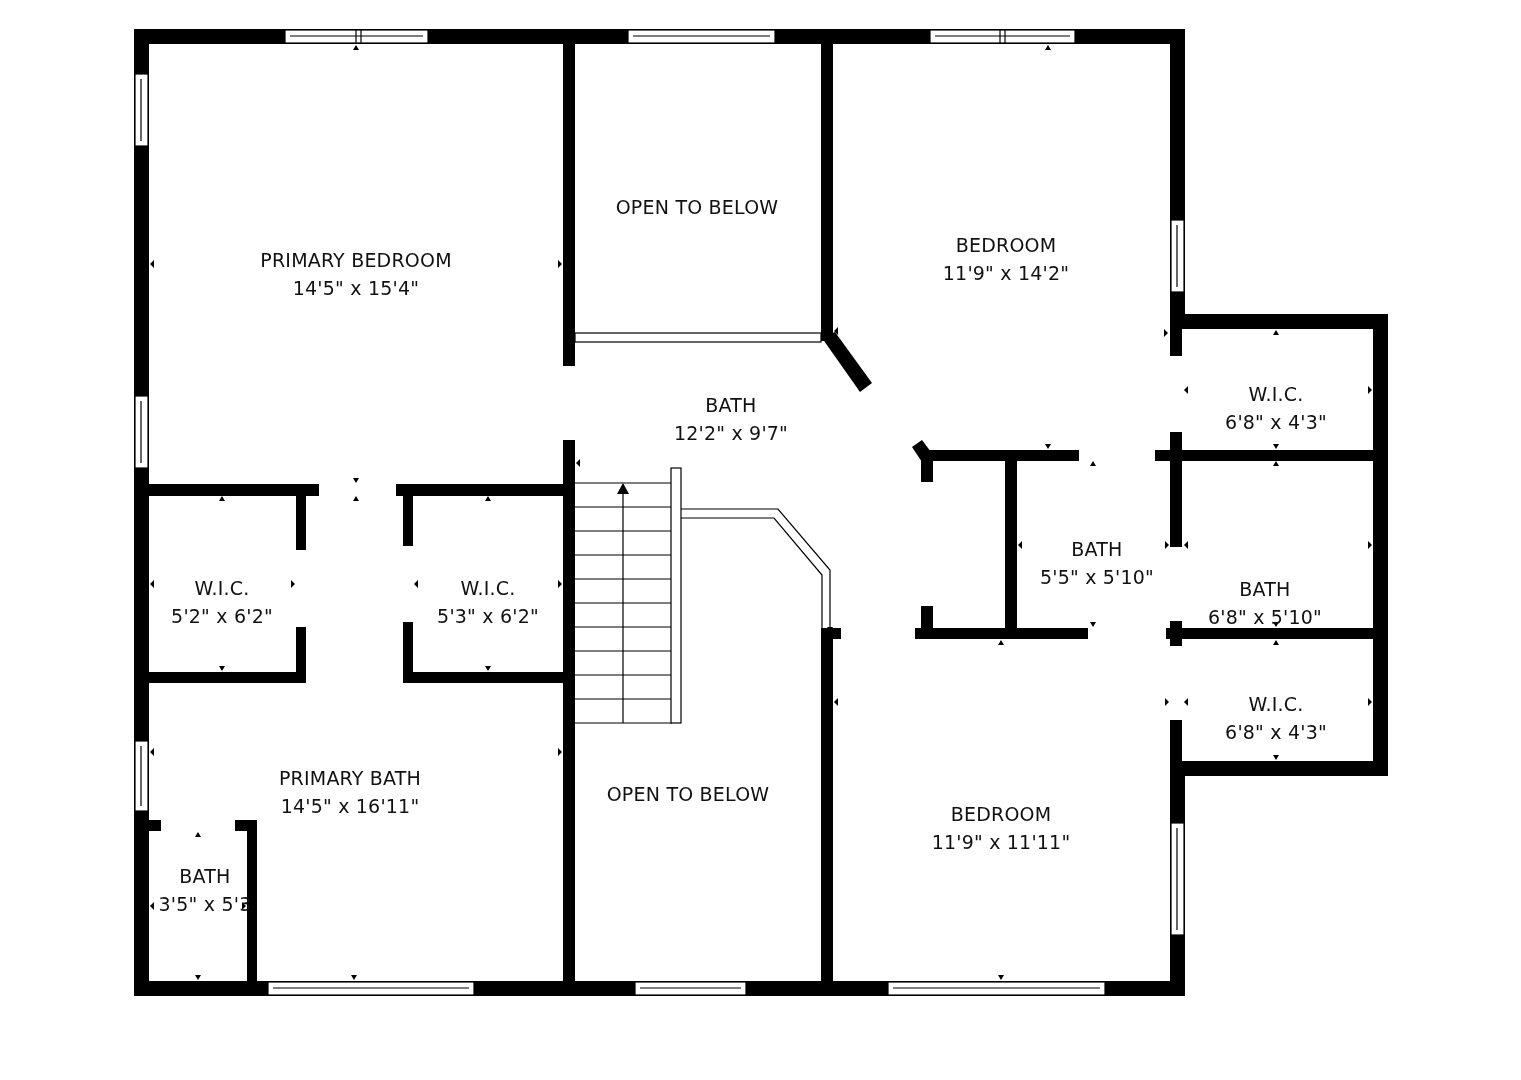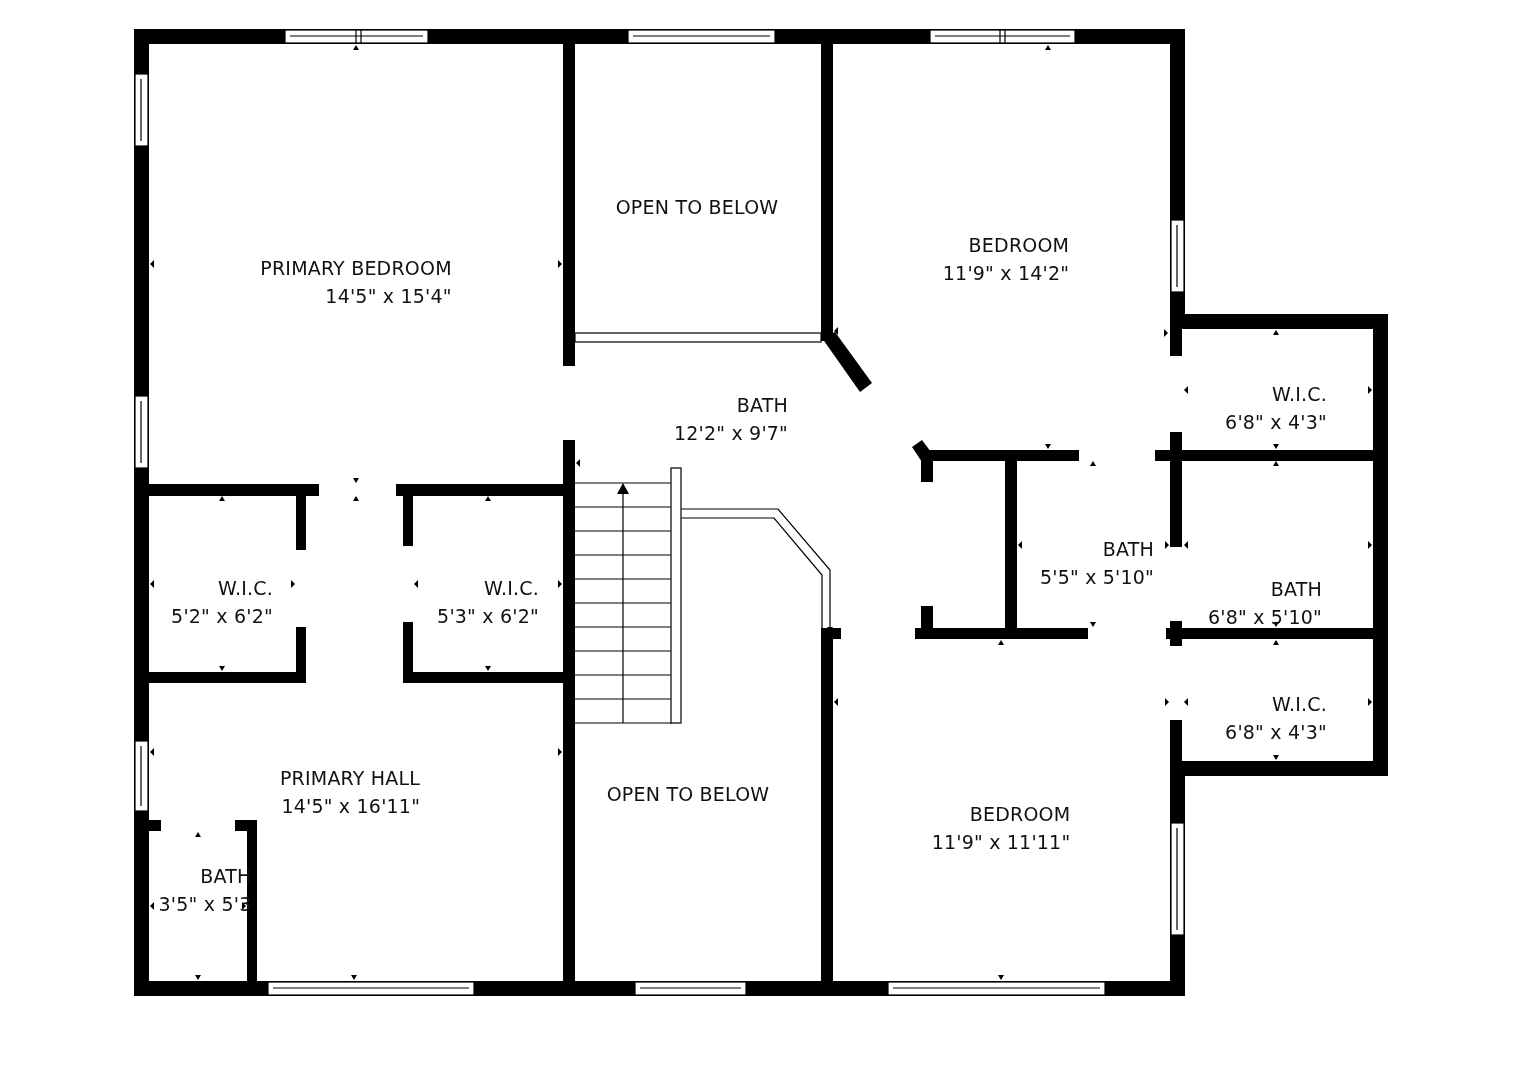--- a/index.html
+++ b/index.html
@@ -1,18 +1,18 @@
 <!DOCTYPE html>
 <html><head>
 <meta charset="utf-8">
 <style>
   html,body{margin:0;padding:0;background:#ffffff;}
   body{width:1521px;height:1080px;position:relative;overflow:hidden;font-family:"DejaVu Sans","Liberation Sans",sans-serif;}
   #plan{position:absolute;left:0;top:0;width:1521px;height:1080px;}
-  .lbl{position:absolute;transform:translate(-50%,-50%);text-align:right;color:#111;font-size:19px;line-height:28px;white-space:nowrap;letter-spacing:0.2px;}
+  .lbl{position:absolute;transform:translate(-50%,-50%);text-align:center;color:#111;font-size:19px;line-height:28px;white-space:nowrap;letter-spacing:0.2px;}
   .lbl span{display:block;}
 </style>
 </head>
 <body>
 
 <svg id="plan" viewBox="0 0 1521 1080" xmlns="http://www.w3.org/2000/svg">
   <g fill="#000">
 
     <rect x="134" y="29" width="1051" height="15"></rect>
     <rect x="134" y="981" width="1051" height="15"></rect>
@@ -156,21 +156,21 @@
     <polygon points="150,906 154,902 154,910"></polygon>
       <polygon points="246,906 242,902 242,910"></polygon>
     <polygon points="354,980 351,975 357,975"></polygon>
     <polygon points="834,702 838,698 838,706"></polygon>
       <polygon points="1001,980 998,975 1004,975"></polygon>
     <polygon points="576,463 580,459 580,467"></polygon>
       <polygon points="830,632 827,627 833,627"></polygon>
   </g>
 </svg>
 
-<div class="lbl" style="left:356px;top:282px;">
+<div class="lbl" style="left:356px;top:274px;">
   <span>PRIMARY BEDROOM</span>
   <span>14'5" x 15'4"</span>
 </div>
 <div class="lbl" style="left:697px;top:207px;">
   <span>OPEN TO BELOW</span>
 </div>
 <div class="lbl" style="left:1006px;top:259px;">
   <span>BEDROOM</span>
   <span>11'9" x 14'2"</span>
 </div>
@@ -196,21 +196,21 @@
 </div>
 <div class="lbl" style="left:1265px;top:603px;">
   <span>BATH</span>
   <span>6'8" x 5'10"</span>
 </div>
 <div class="lbl" style="left:1276px;top:718px;">
   <span>W.I.C.</span>
   <span>6'8" x 4'3"</span>
 </div>
 <div class="lbl" style="left:350px;top:792px;">
-  <span>PRIMARY HALL</span>
+  <span>PRIMARY BATH</span>
   <span>14'5" x 16'11"</span>
 </div>
 <div class="lbl" style="left:688px;top:794px;">
   <span>OPEN TO BELOW</span>
 </div>
 <div class="lbl" style="left:1001px;top:828px;">
   <span>BEDROOM</span>
   <span>11'9" x 11'11"</span>
 </div>
 <div class="lbl" style="left:205px;top:890px;">

